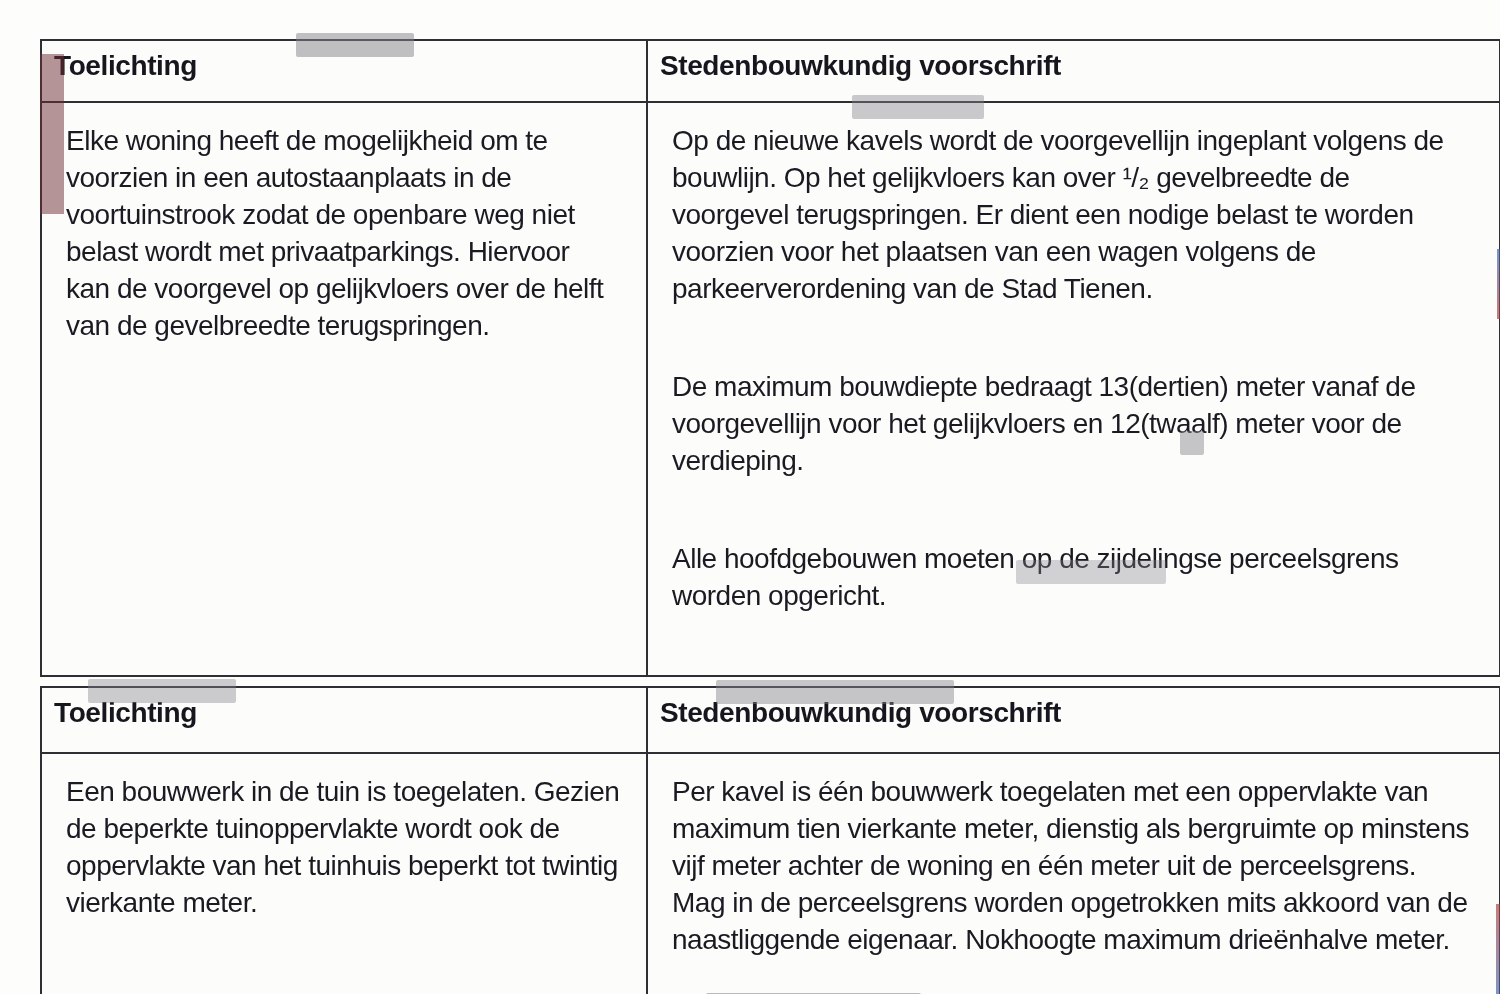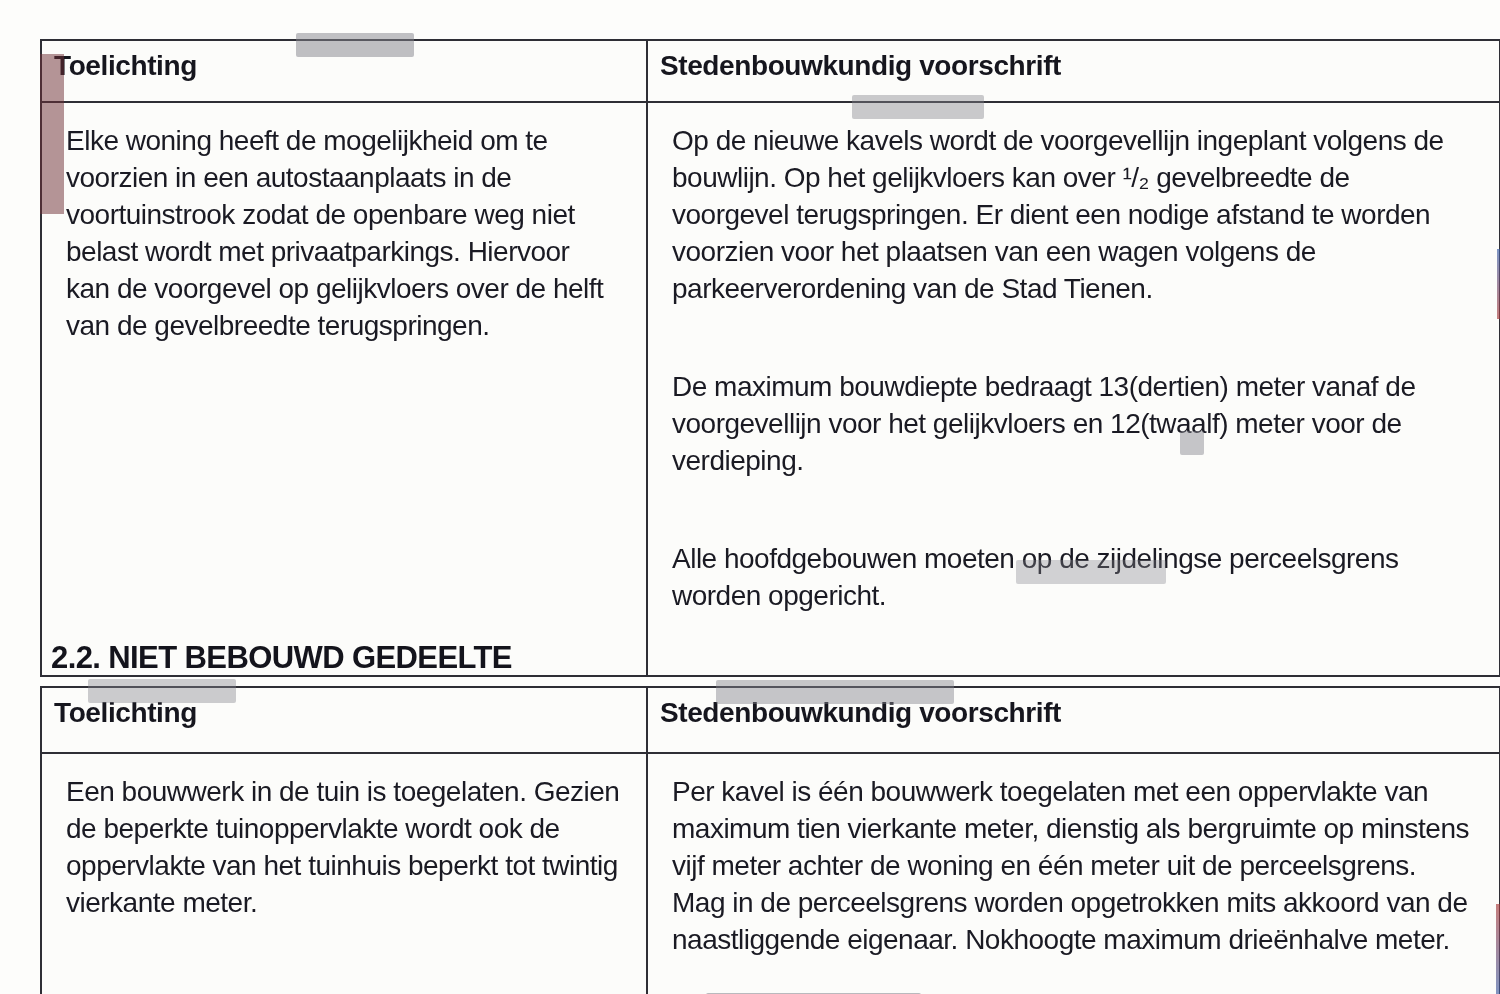--- a/index.html
+++ b/index.html
@@ -119,29 +119,28 @@
         <th>Toelichting</th>
         <th>Stedenbouwkundig voorschrift</th>
       </tr>
     </thead>
     <tbody>
       <tr>
         <td>
           <p>Elke woning heeft de mogelijkheid om te voorzien in een autostaanplaats in de voortuinstrook zodat de openbare weg niet belast wordt met privaatparkings. Hiervoor kan de voorgevel op gelijkvloers over de helft van de gevelbreedte terugspringen.</p>
         </td>
         <td>
-          <p>Op de nieuwe kavels wordt de voorgevellijn ingeplant volgens de bouwlijn. Op het gelijkvloers kan over ¹/₂ gevelbreedte de voorgevel terugspringen. Er dient een nodige afstand te worden voorzien voor het plaatsen van een wagen volgens de parkeerverordening van de Stad Tienen.</p>
+          <p>Op de nieuwe kavels wordt de voorgevellijn ingeplant volgens de bouwlijn. Op het gelijkvloers kan over ¹/₂ gevelbreedte de voorgevel terugspringen. Er dient een nodige belast te worden voorzien voor het plaatsen van een wagen volgens de parkeerverordening van de Stad Tienen.</p>
           <p>De maximum bouwdiepte bedraagt 13(dertien) meter vanaf de voorgevellijn voor het gelijkvloers en 12(twaalf) meter voor de verdieping.</p>
           <p>Alle hoofdgebouwen moeten op de zijdelingse perceelsgrens worden opgericht.</p>
         </td>
       </tr>
     </tbody>
   </table>
 
-  <h2 class="section-heading">2.2. NIET BEBOUWD GEDEELTE</h2>
 
   <table class="doc-table" id="table-2">
     <colgroup>
         <col class="col-left">
         <col class="col-right">
       </colgroup>
     <thead>
       <tr>
         <th>Toelichting</th>
         <th>Stedenbouwkundig voorschrift</th>

